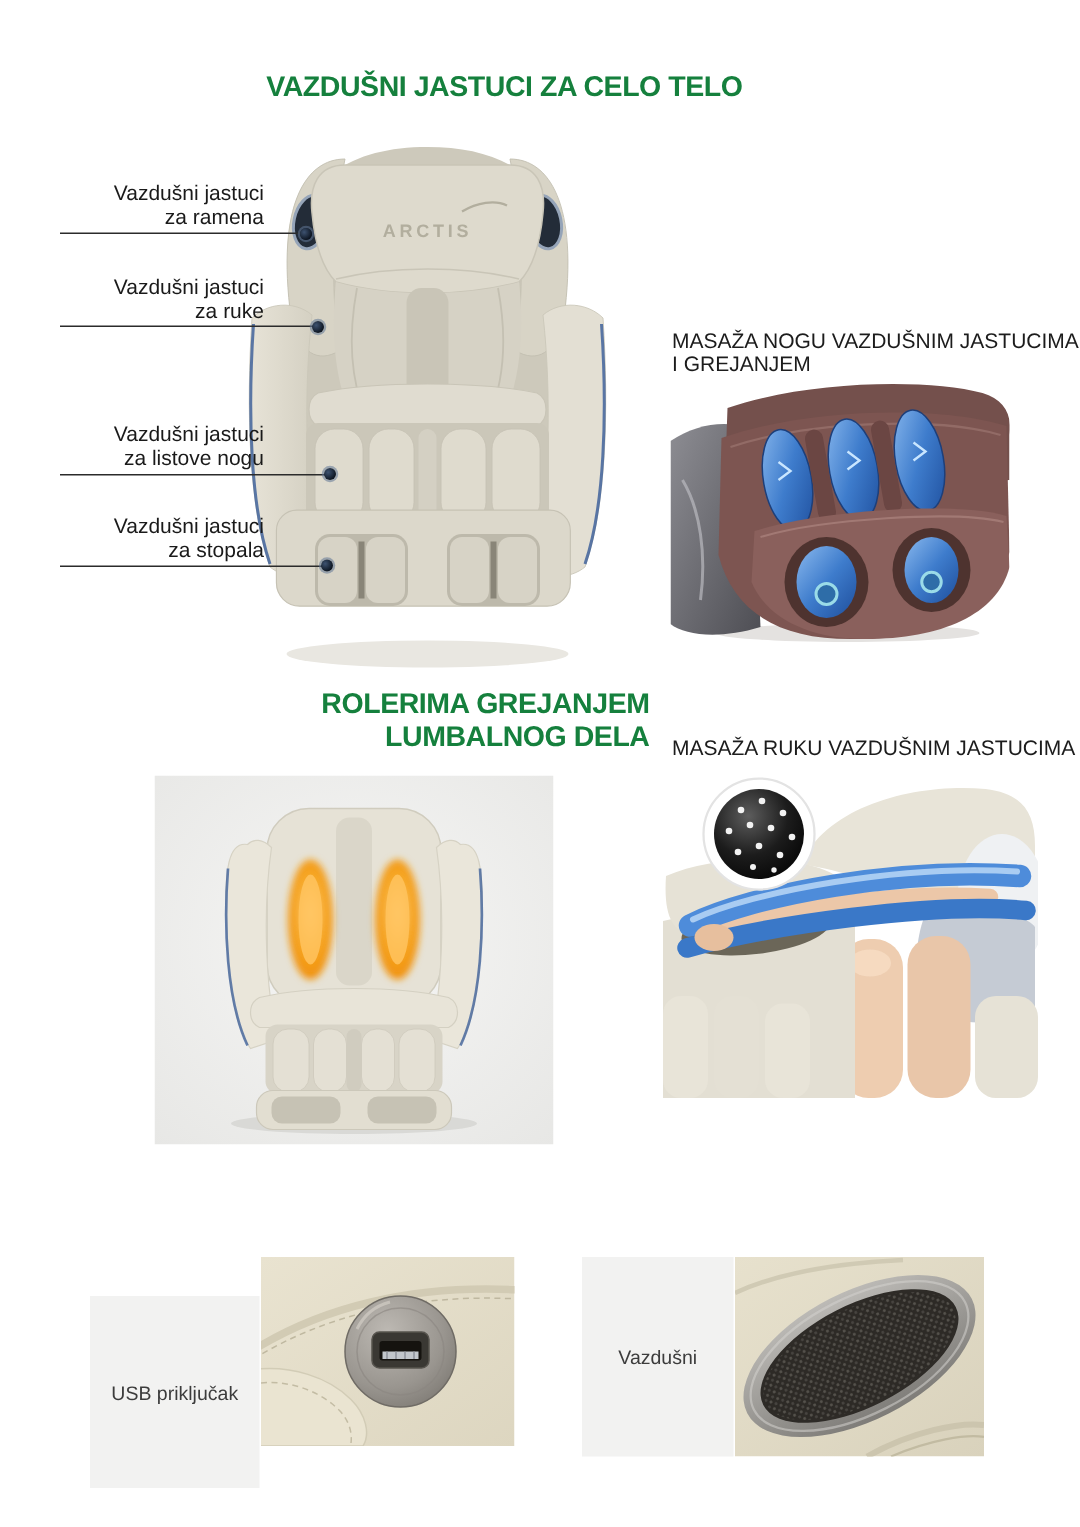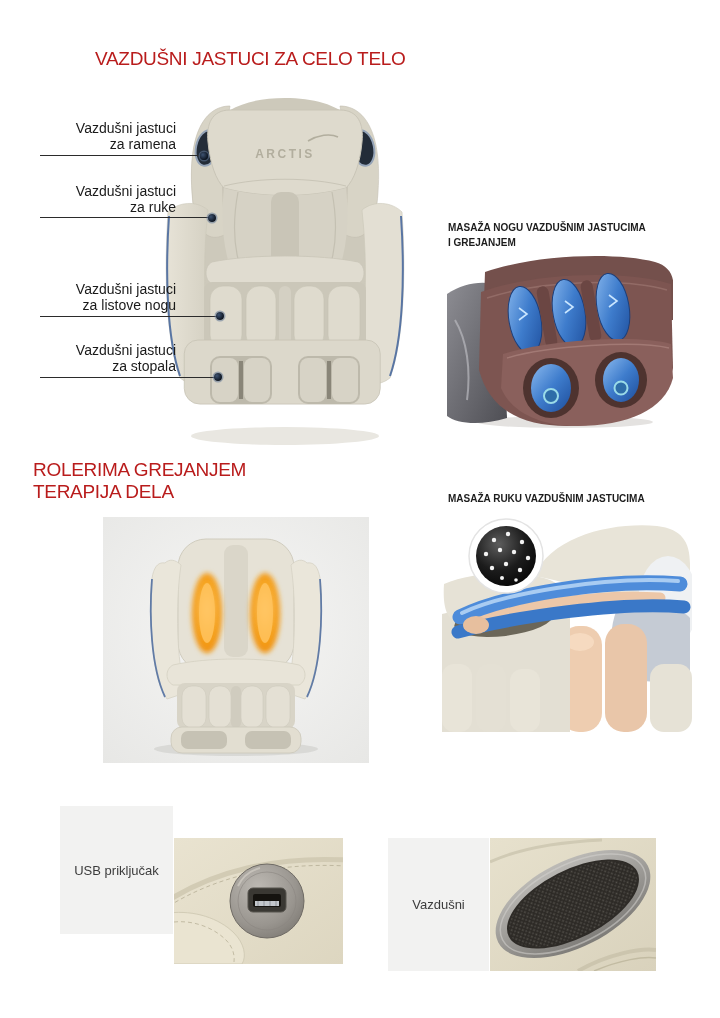--- a/index.html
+++ b/index.html
@@ -1,21 +1,21 @@
 <!DOCTYPE html>
 <html><head>
 <meta charset="utf-8">
 <style>
   *{margin:0;padding:0;box-sizing:border-box}
   html,body{background:#ffffff}
   body{font-family:"Liberation Sans","DejaVu Sans",sans-serif;color:#171717}
   #canvas{position:relative;width:720px;height:1018px;background:#ffffff;overflow:hidden;margin:0 auto}
   .abs{position:absolute}
-  .main-title{font-size:19px;font-weight:normal;color:#b91c1c;letter-spacing:-0.3px;text-align:left;line-height:22px;white-space:nowrap}
-  .sub-title{font-size:10px;font-weight:bold;color:#1c1c1c;line-height:15px;white-space:nowrap}
+  .main-title{font-size:19px;font-weight:bold;color:#15803d;letter-spacing:-0.3px;text-align:right;line-height:22px;white-space:nowrap}
+  .sub-title{font-size:14px;font-weight:normal;color:#1c1c1c;line-height:15px;white-space:nowrap}
   .callout{width:140px;text-align:right;font-size:14px;color:#1a1a1a;line-height:16px}
   .cline{height:1px;background:#2b2b2b}
   .cdot{width:8px;height:8px;border-radius:50%;background:radial-gradient(circle at 35% 35%,#3d5270,#0c1420 72%);box-shadow:0 0 0 1.5px rgba(96,118,150,.55)}
   .label-box{background:#f2f2f1;display:flex;align-items:center;justify-content:center;font-size:13px;color:#3c3c3c;text-align:center}
   svg{display:block}
 </style>
 </head>
 <body>
 
 <div id="canvas">
@@ -127,21 +127,21 @@
     <ellipse cx="104" cy="138" rx="20" ry="24" fill="url(#blueCush)"></ellipse>
     <circle cx="104" cy="146" r="7" fill="#2e6da8" stroke="#9adbe8" stroke-width="2"></circle>
     <ellipse cx="174" cy="130" rx="26" ry="28" fill="#4e332f"></ellipse>
     <ellipse cx="174" cy="130" rx="18" ry="22" fill="url(#blueCush)"></ellipse>
     <circle cx="174" cy="138" r="6.5" fill="#2e6da8" stroke="#9adbe8" stroke-width="2"></circle>
     <path d="M60,108 C100,96 190,90 222,98" fill="none" stroke="#a87f7a" stroke-width="1.4" opacity="0.8"></path>
   </svg>
 
   <div class="abs main-title" style="left:33px;top:459px;width:400px">
     <span>ROLERIMA GREJANJEM</span><br>
-    <span>TERAPIJA DELA</span>
+    <span>LUMBALNOG DELA</span>
   </div>
 
   <svg class="abs" style="left:103px;top:517px" width="266" height="246" viewBox="0 0 266 246">
     <defs>
       <radialGradient id="bgGray" cx="0.5" cy="0.45" r="0.75">
         <stop offset="0" stop-color="#f6f6f5"></stop>
           <stop offset="1" stop-color="#e7e7e5"></stop>
       </radialGradient>
       <radialGradient id="heatGrad" cx="0.5" cy="0.45" r="0.6">
         <stop offset="0" stop-color="#ffd98e"></stop>
@@ -216,21 +216,21 @@
       <circle cx="86" cy="44" r="2.2"></circle>
         <circle cx="50" cy="54" r="2.2"></circle>
         <circle cx="64" cy="50" r="2.2"></circle>
       <circle cx="78" cy="56" r="2.2"></circle>
         <circle cx="60" cy="64" r="2.0"></circle>
         <circle cx="74" cy="66" r="1.8"></circle>
     </g>
   </svg>
 
 
-  <div class="abs label-box" style="left:60px;top:806px;width:113px;height:128px">
+  <div class="abs label-box" style="left:60px;top:864px;width:113px;height:128px">
     <span>USB priključak</span>
   </div>
   <svg class="abs" style="left:174px;top:838px" width="169" height="126" viewBox="0 0 169 126">
     <defs>
       <linearGradient id="leatherU" x1="0" y1="0" x2="1" y2="1">
         <stop offset="0" stop-color="#e9e3d0"></stop>
           <stop offset="1" stop-color="#ddd6c0"></stop>
       </linearGradient>
       <radialGradient id="discGrad" cx="0.38" cy="0.32" r="0.85">
         <stop offset="0" stop-color="#bdb9b3"></stop>

